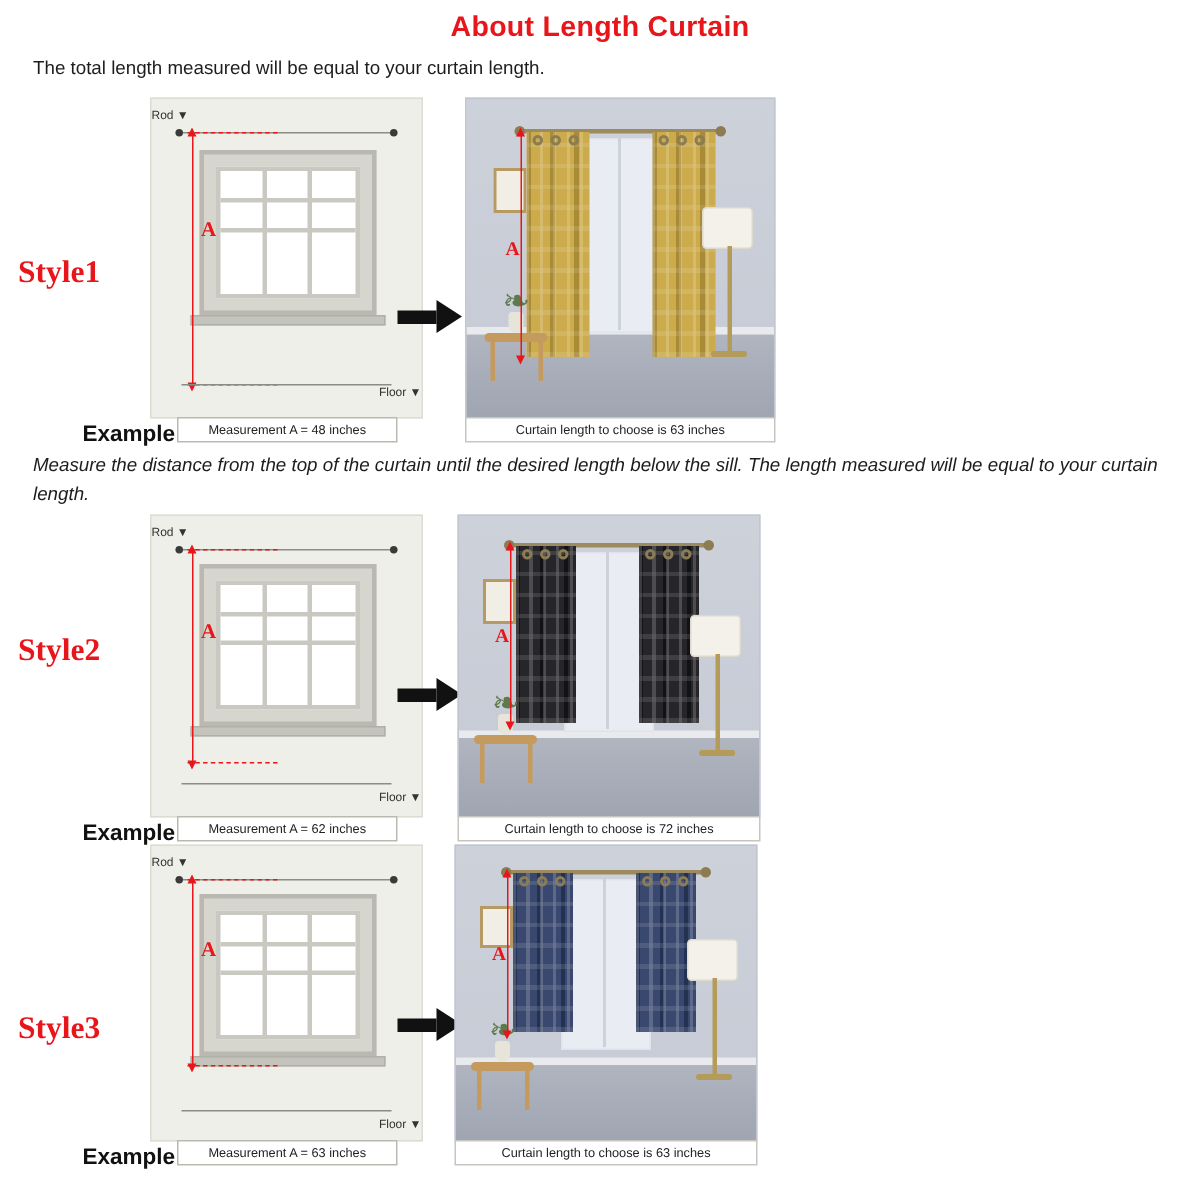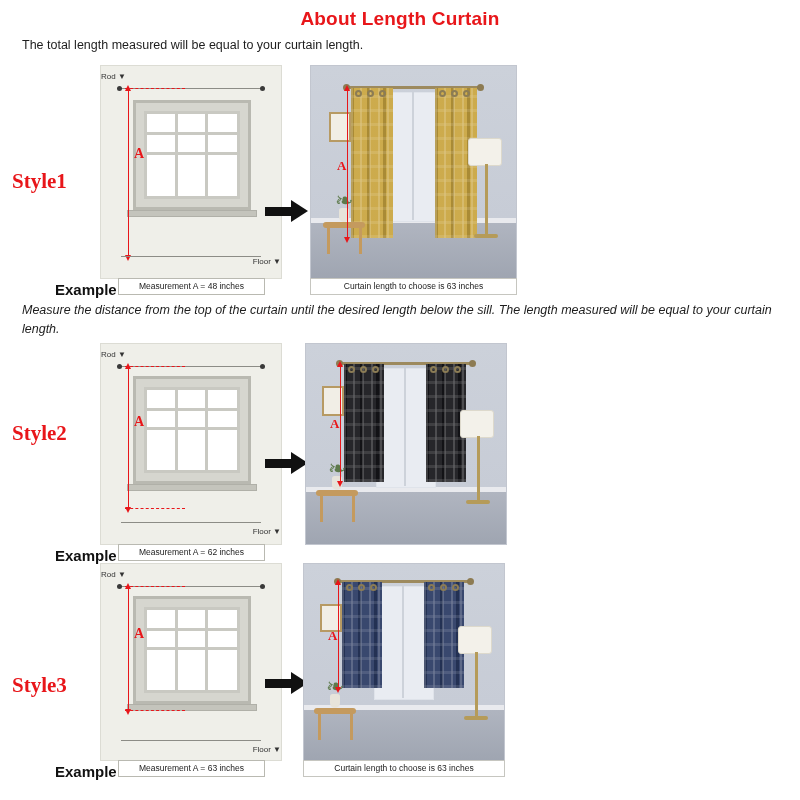--- a/index.html
+++ b/index.html
@@ -520,20 +520,21 @@
       <div class="table-leg" style="left:46px; bottom:22px; height:28px;"></div>
       <div class="vase" style="left:26px; bottom:54px; width:10px; height:14px;"></div>
       <div class="plant" style="left:22px; bottom:64px;">❧</div>
       <div class="lamp-shade" style="right:12px; top:66px; width:32px; height:26px; border-radius:3px;"></div>
       <div class="lamp-pole" style="right:26px; top:92px; height:66px;"></div>
       <div class="lamp-base" style="right:16px; top:156px; width:24px;"></div>
     </div>
 
     <div class="note-example" style="left:55px; top:204px;">Example</div>
     <div class="note-box" style="left:118px; top:201px; width:145px;">Measurement A = 62 inches</div>
+    <div class="note-box-wide" style="left:305px; top:201px; width:200px;">Curtain length to choose is 72 inches</div>
   </div>
 </div>
 
 <div class="section">
 
   <div class="row" style="height:220px;">
     <div class="style-label" style="top:110px;">Style3</div>
 
     <div class="diagram" style="left:100px; top:0px; width:180px; height:196px;">
       <div class="rod-label">Rod ▼</div>

